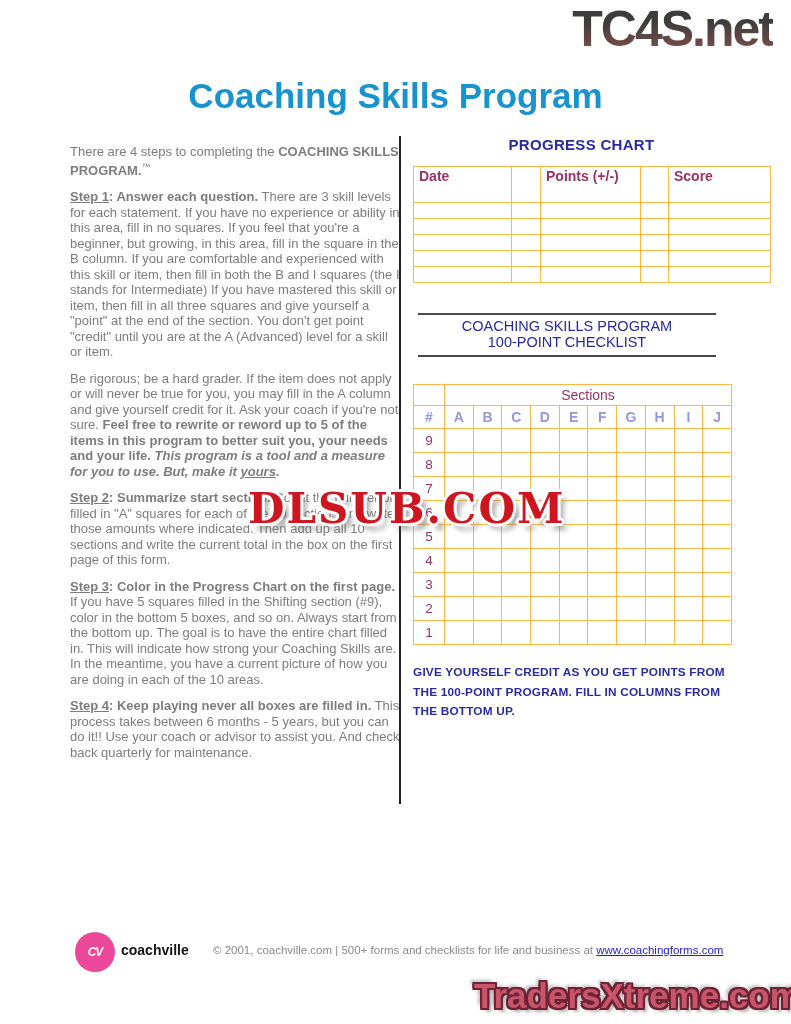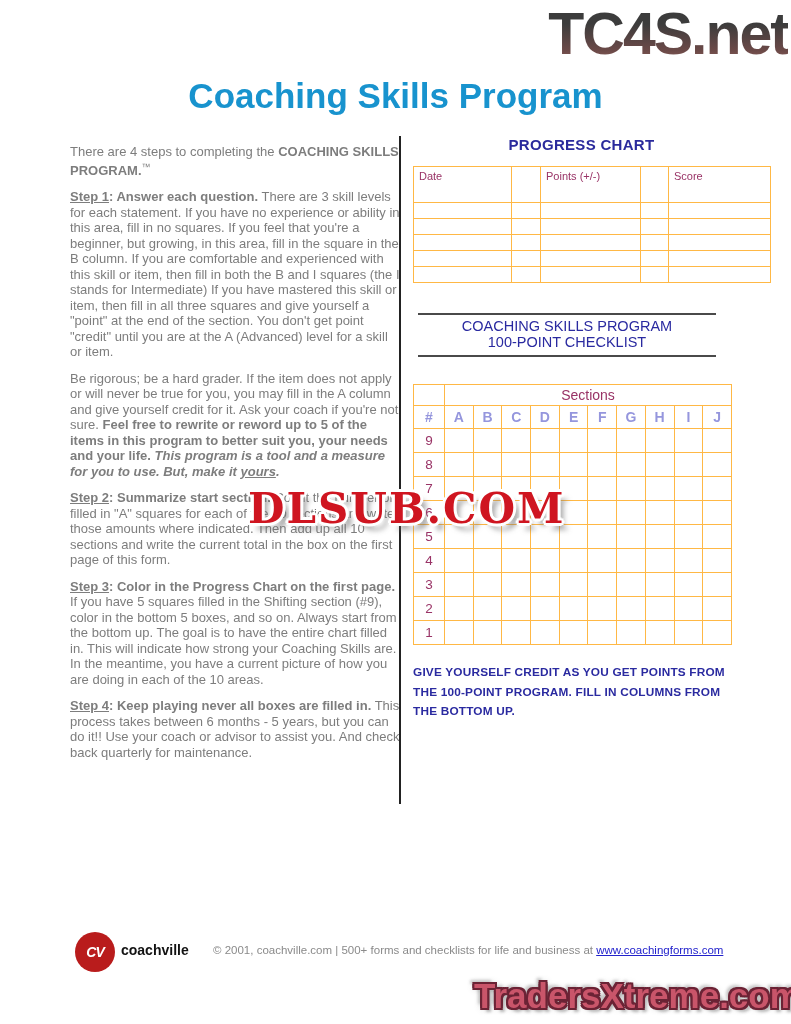--- a/index.html
+++ b/index.html
@@ -2,22 +2,22 @@
 <html><head>
 <meta charset="utf-8">
 <style>
   html,body{margin:0;padding:0;background:#fff;}
   .page{
     position:relative;width:791px;height:1024px;background:#ffffff;overflow:hidden;
     font-family:"Liberation Sans", sans-serif;
   }
   
   .tc4s{
-    position:absolute;top:0px;right:3px;
-    font-size:59px;font-weight:bold;letter-spacing:-2px;
+    position:absolute;top:0px;right:18px;
+    font-size:50px;font-weight:bold;letter-spacing:-2px;
     background:linear-gradient(to bottom,#3c3c3c 35%,#6c4a48 75%,#9a6b66 100%);
     -webkit-background-clip:text;background-clip:text;color:transparent;
   }
   .page-title{
     position:absolute;top:76px;left:0;width:100%;margin:0;text-align:center;
     font-size:35px;font-weight:bold;color:#1893ce;letter-spacing:0px;
   }
   
   .left-col{
     position:absolute;left:70px;top:136px;width:330px;
@@ -30,21 +30,21 @@
   .seg-sup{font-size:9px;vertical-align:super;}
   
   .divider{position:absolute;left:399px;top:136px;width:2px;height:668px;background:#222;}
   
   .right-col{position:absolute;left:413px;top:136px;width:330px;}
   .progress-title{
     margin:0 0 13px 7px;font-size:15px;font-weight:bold;color:#2a2a9c;letter-spacing:.3px;text-align:center;
   }
   table.pc{border-collapse:collapse;width:327px;table-layout:fixed;}
   table.pc td{border:1px solid #ffb845;height:15px;padding:0;}
-  table.pc td.pc-h{color:#993366;font-weight:normal;font-size:11px;padding:1px 0 18px 5px;height:16px;}
+  table.pc td.pc-h{color:#993366;font-weight:bold;font-size:14px;padding:1px 0 18px 5px;height:16px;}
   .pc-c0{width:92px}.pc-c1{width:23px}.pc-c2{width:94px}.pc-c3{width:22px}.pc-c4{width:96px}
   .checklist-block{
     margin:30px 0 0 5px;width:298px;
     border-top:2px solid #4a4a4a;border-bottom:2px solid #4a4a4a;
     padding:4px 0 5px 0;text-align:center;color:#2a2aa0;
     font-size:14.5px;line-height:15.5px;
   }
   table.sg{border-collapse:collapse;width:319px;table-layout:fixed;margin-top:27px;border-radius:14px;}
   table.sg td{border:1px solid #ffb845;padding:0;text-align:center;}
   .sg-title{height:20px;color:#993366;font-size:14px;}
@@ -52,21 +52,21 @@
   .sg-hash,.sg-letter{height:22px;color:#9596dd;font-weight:bold;font-size:14px;}
   .sg-num{color:#993366;font-size:13.5px;}
   .sg-row td{height:23px;}
   .grid-note{
     margin:18px 0 0 0;width:330px;color:#2a2aa0;
     font-size:11.8px;line-height:19.5px;letter-spacing:.2px;font-weight:bold;
   }
   
   .cv-badge{
     position:absolute;left:75px;top:932px;width:40px;height:40px;border-radius:50%;
-    background:#b91c1c;color:#fff;font-weight:bold;font-style:italic;font-size:14px;
+    background:#ec4899;color:#fff;font-weight:bold;font-style:italic;font-size:12px;
     display:flex;align-items:center;justify-content:center;letter-spacing:-1px;
   }
   .coachville{position:absolute;left:121px;top:942px;font-size:14px;font-weight:bold;color:#121212;}
   .copyright{position:absolute;left:213px;top:944px;font-size:11.5px;color:#8a8a8a;width:520px;}
   .copyright a{color:#2222cc;text-decoration:underline;}
   
   .dlsub{
     position:absolute;left:248px;top:484px;
     font-family:"DejaVu Serif", serif;font-weight:bold;font-size:42px;letter-spacing:2px;
     color:#cf1520;

